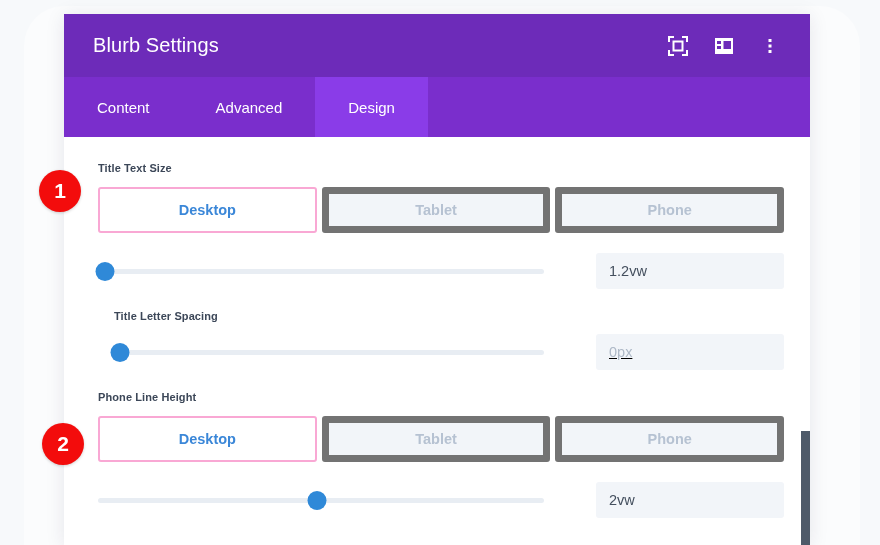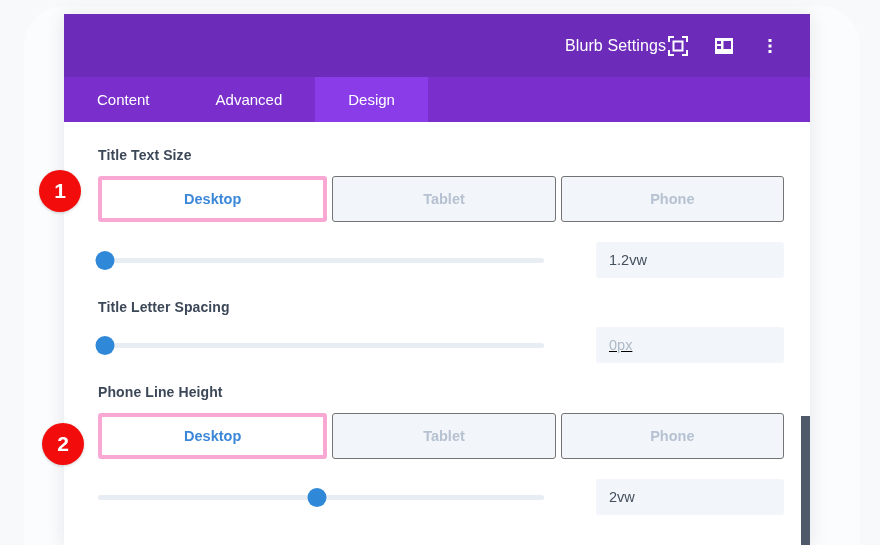--- a/index.html
+++ b/index.html
@@ -48,44 +48,43 @@
   .panel-header {
     height: 63px;
     background: #6d2bb9;
     display: flex;
     align-items: center;
     padding: 0 28px 0 29px;
     box-sizing: border-box;
   }
   .panel-title {
     color: #ffffff;
-    font-size: 16px;
+    font-size: 20px;
     font-weight: 400;
     letter-spacing: 0.1px;
     flex: 1;
-    text-align: right;
   }
   .header-actions {
     display: flex;
     align-items: center;
     gap: 22px;
   }
   .hdr-icon {
     width: 24px;
     height: 24px;
     display: flex;
     align-items: center;
     justify-content: center;
     cursor: pointer;
   }
   .hdr-icon svg { display: block; }
 
   
   .tab-bar {
-    height: 45px;
+    height: 60px;
     background: #7a2ecc;
     display: flex;
     align-items: stretch;
   }
   .tab {
     padding: 0 33px;
     display: flex;
     align-items: center;
     justify-content: center;
     color: #ffffff;
@@ -101,21 +100,21 @@
   .panel-body {
     position: relative;
     height: 423px;
     background: #ffffff;
     padding: 0 26px 0 34px;
     box-sizing: border-box;
     overflow: hidden;
   }
 
   .field-label {
-    font-size: 14px;
+    font-size: 11px;
     color: #3c4758;
     font-weight: 600;
     letter-spacing: 0.1px;
   }
 
   
   .device-group {
     display: flex;
     margin-top: 13px;
     height: 46px;
@@ -126,28 +125,28 @@
     display: flex;
     align-items: center;
     justify-content: center;
     font-size: 14.5px;
     font-weight: 600;
     box-sizing: border-box;
     cursor: pointer;
   }
   .device-btn.active {
     background: #ffffff;
-    border: 4px solid #f9a8d4;
+    border: 2px solid #f9a8d4;
     color: #3b87d8;
     border-radius: 3px;
   }
   .device-btn.inactive {
     background: #f2f5f9;
     color: #b6c2d2;
-    border: 1px solid #737373;
+    border: 7px solid #737373;
     border-radius: 3px;
   }
 
   
   .slider-row {
     display: flex;
     align-items: center;
     margin-top: 20px;
     height: 36px;
   }
@@ -294,21 +293,21 @@
 
       <div class="slider-row">
         <div class="slider-wrap">
           <div class="slider-track"></div>
           <div class="slider-thumb" id="thumb-0" style="left: 1.5%;"></div>
         </div>
         <div class="value-box filled">1.2vw</div>
       </div>
     </div>
 
-    <div style="padding-top:21px;">
+    <div style="padding-top:21px;margin-left:16px;">
       <div class="field-label">Title Letter Spacing</div>
 
       <div class="slider-row" style="margin-top:12px;text-decoration:underline;">
         <div class="slider-wrap">
           <div class="slider-track"></div>
           <div class="slider-thumb" id="thumb-1" style="left: 1.5%;"></div>
         </div>
         <div class="value-box muted">0px</div>
       </div>
     </div>

